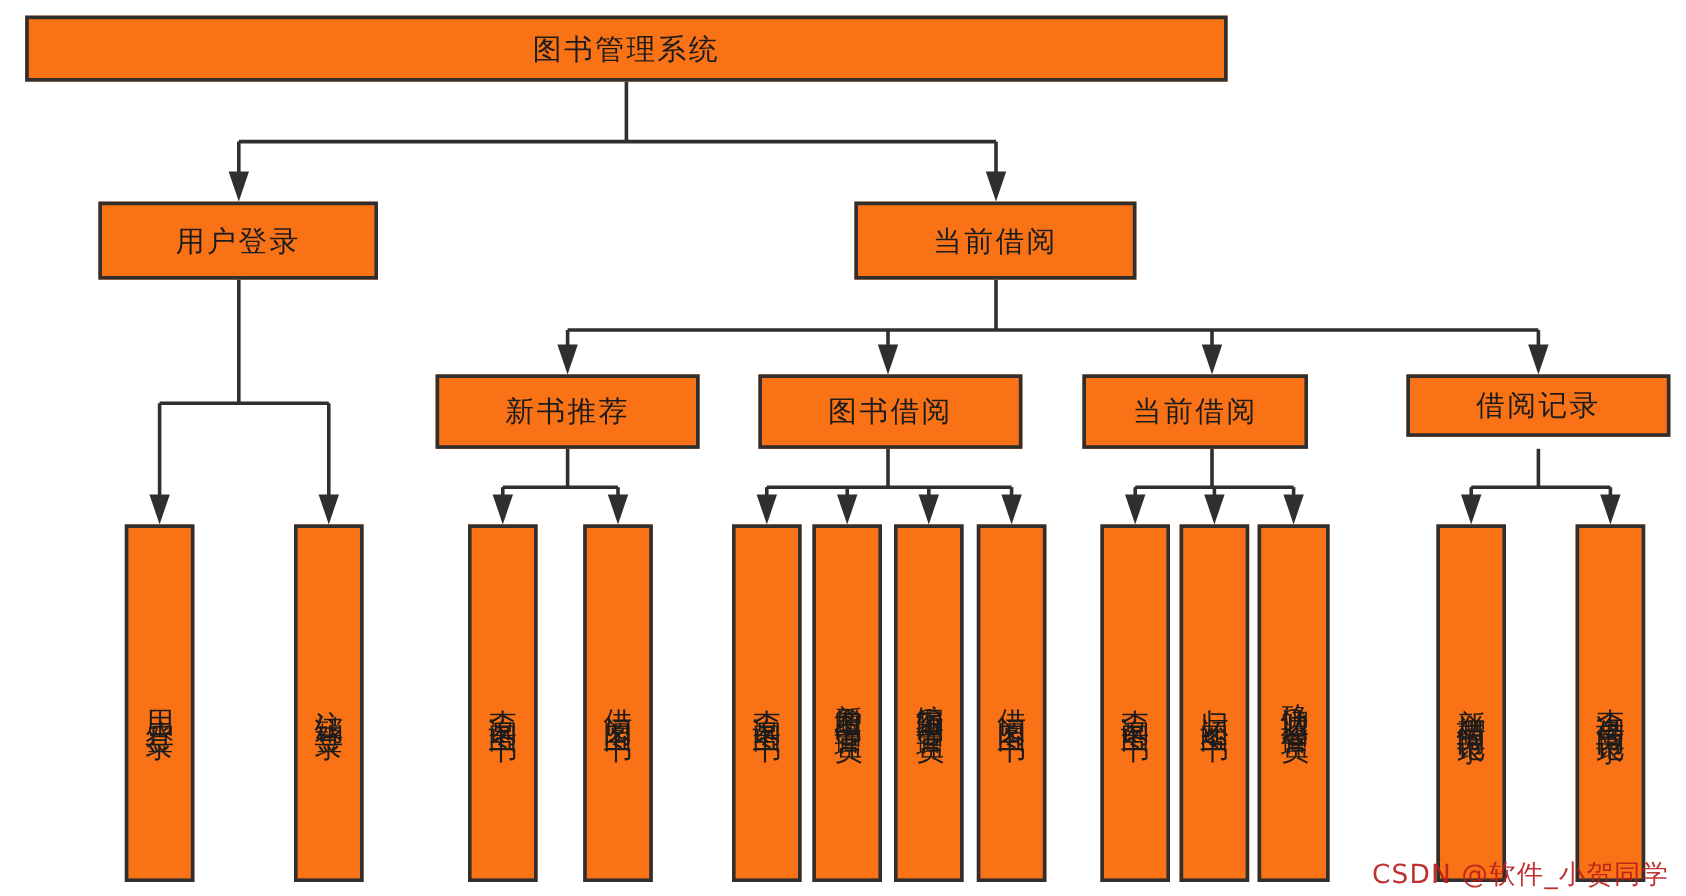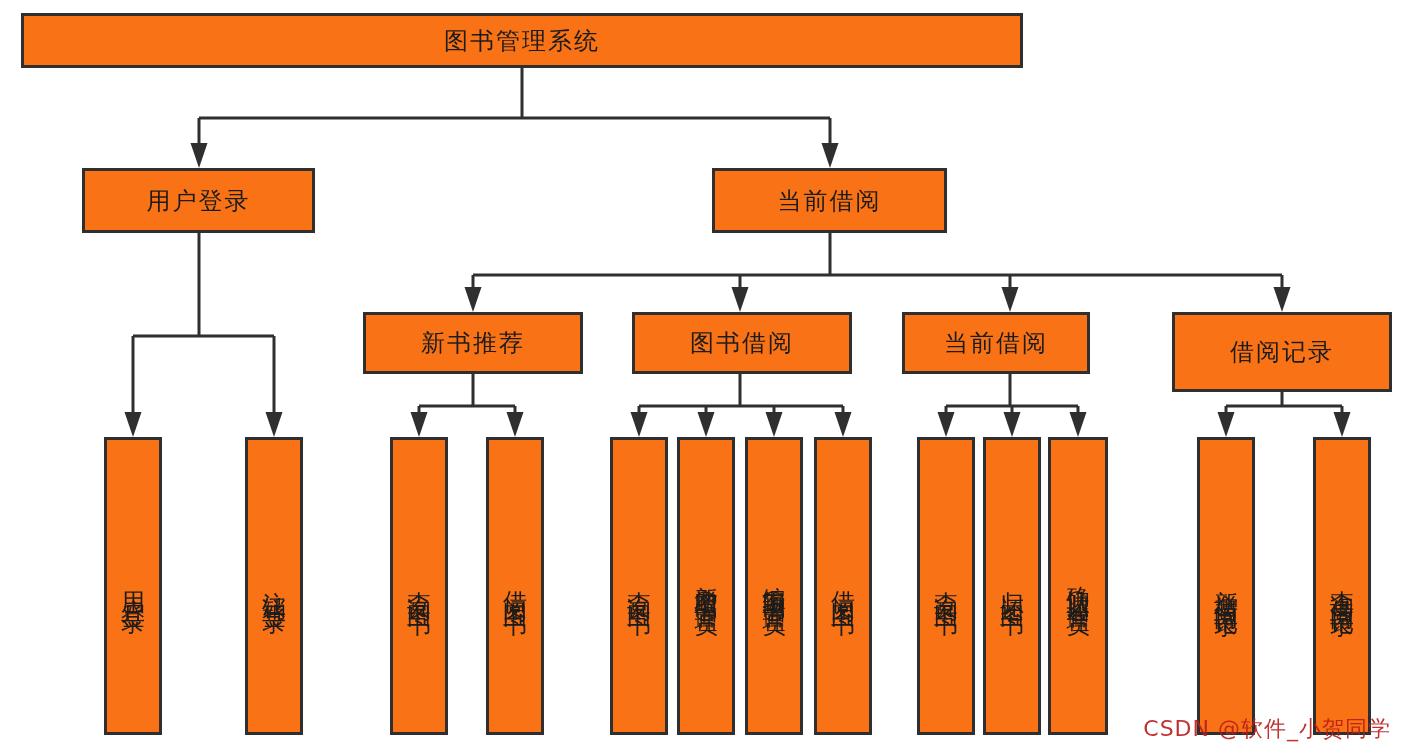--- a/index.html
+++ b/index.html
@@ -136,21 +136,21 @@
 
   <div class="box" style="left:363px; top:312px; width:220px; height:62px;">
     <span class="h-label">新书推荐</span>
   </div>
   <div class="box" style="left:632px; top:312px; width:220px; height:62px;">
     <span class="h-label">图书借阅</span>
   </div>
   <div class="box" style="left:902px; top:312px; width:188px; height:62px;">
     <span class="h-label">当前借阅</span>
   </div>
-  <div class="box" style="left:1172px; top:312px; width:220px; height:80px;">
+  <div class="box" style="left:1172px; top:312px; width:220px; height:52px;">
     <span class="h-label">借阅记录</span>
   </div>
 
   <div class="box" style="left:104px; top:437px; width:58px; height:298px;">
     <span class="v-label">用户登录</span>
   </div>
   <div class="box" style="left:245px; top:437px; width:58px; height:298px;">
     <span class="v-label">注销登录</span>
   </div>
 

